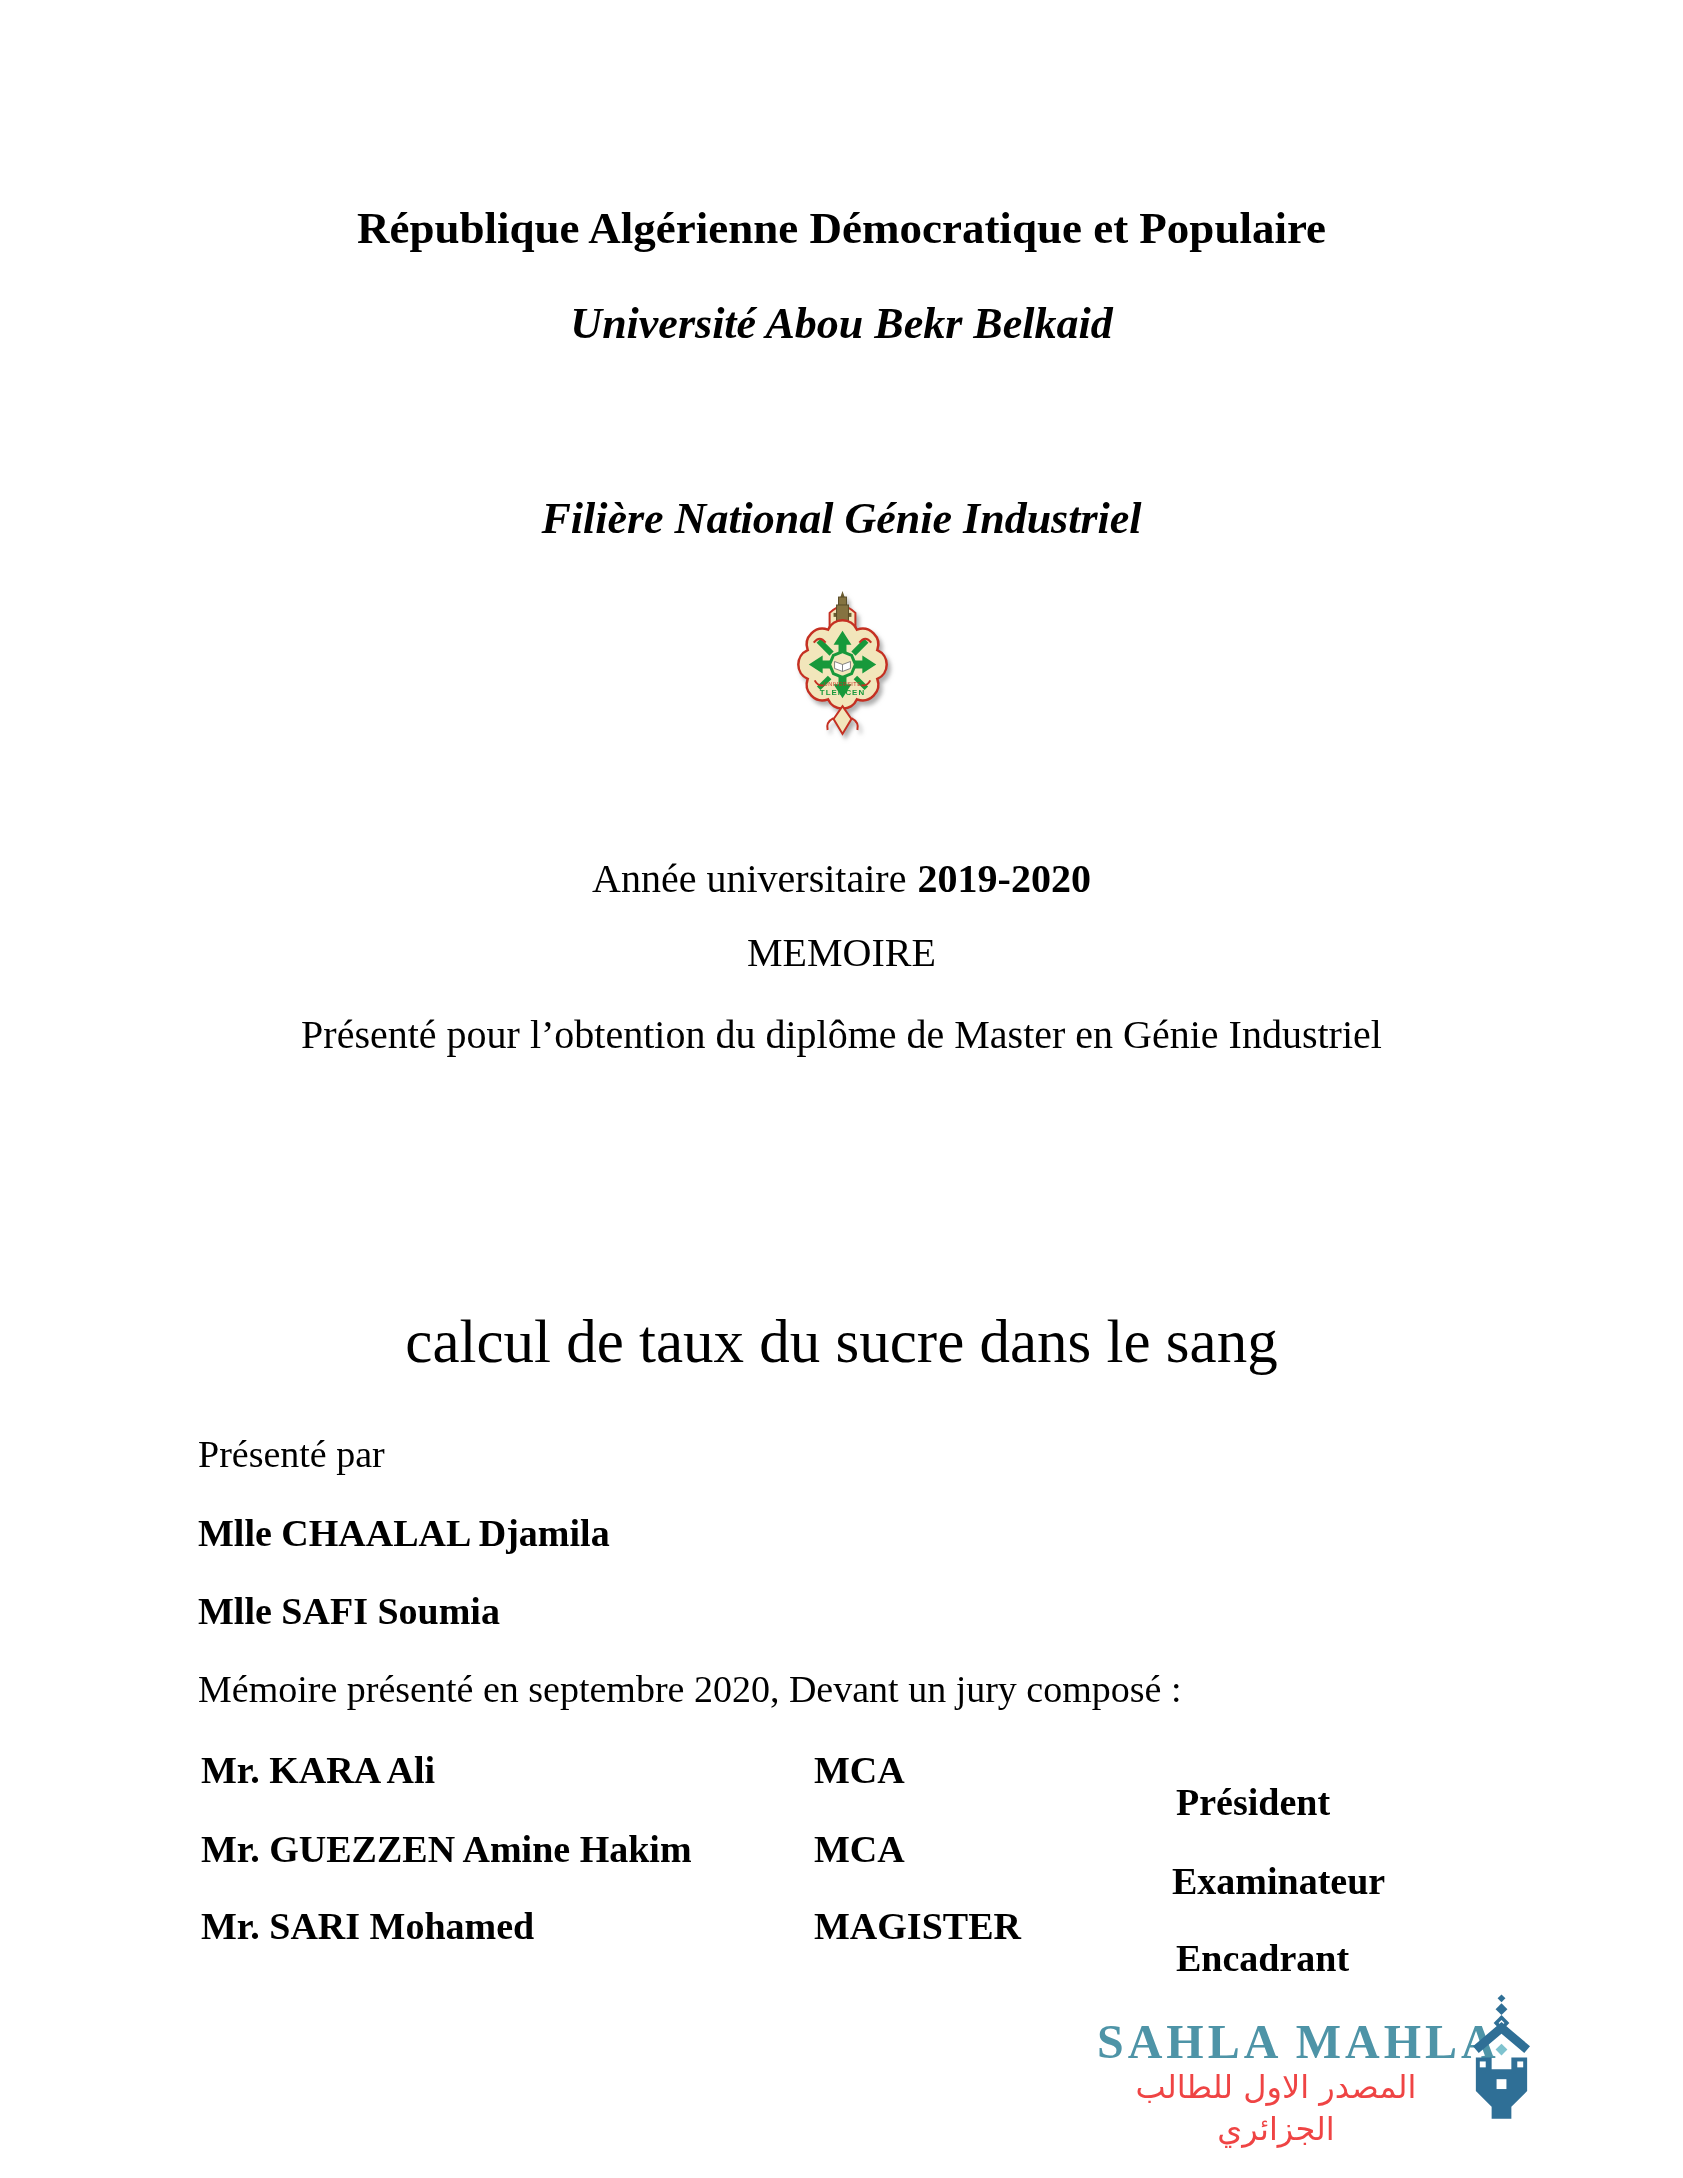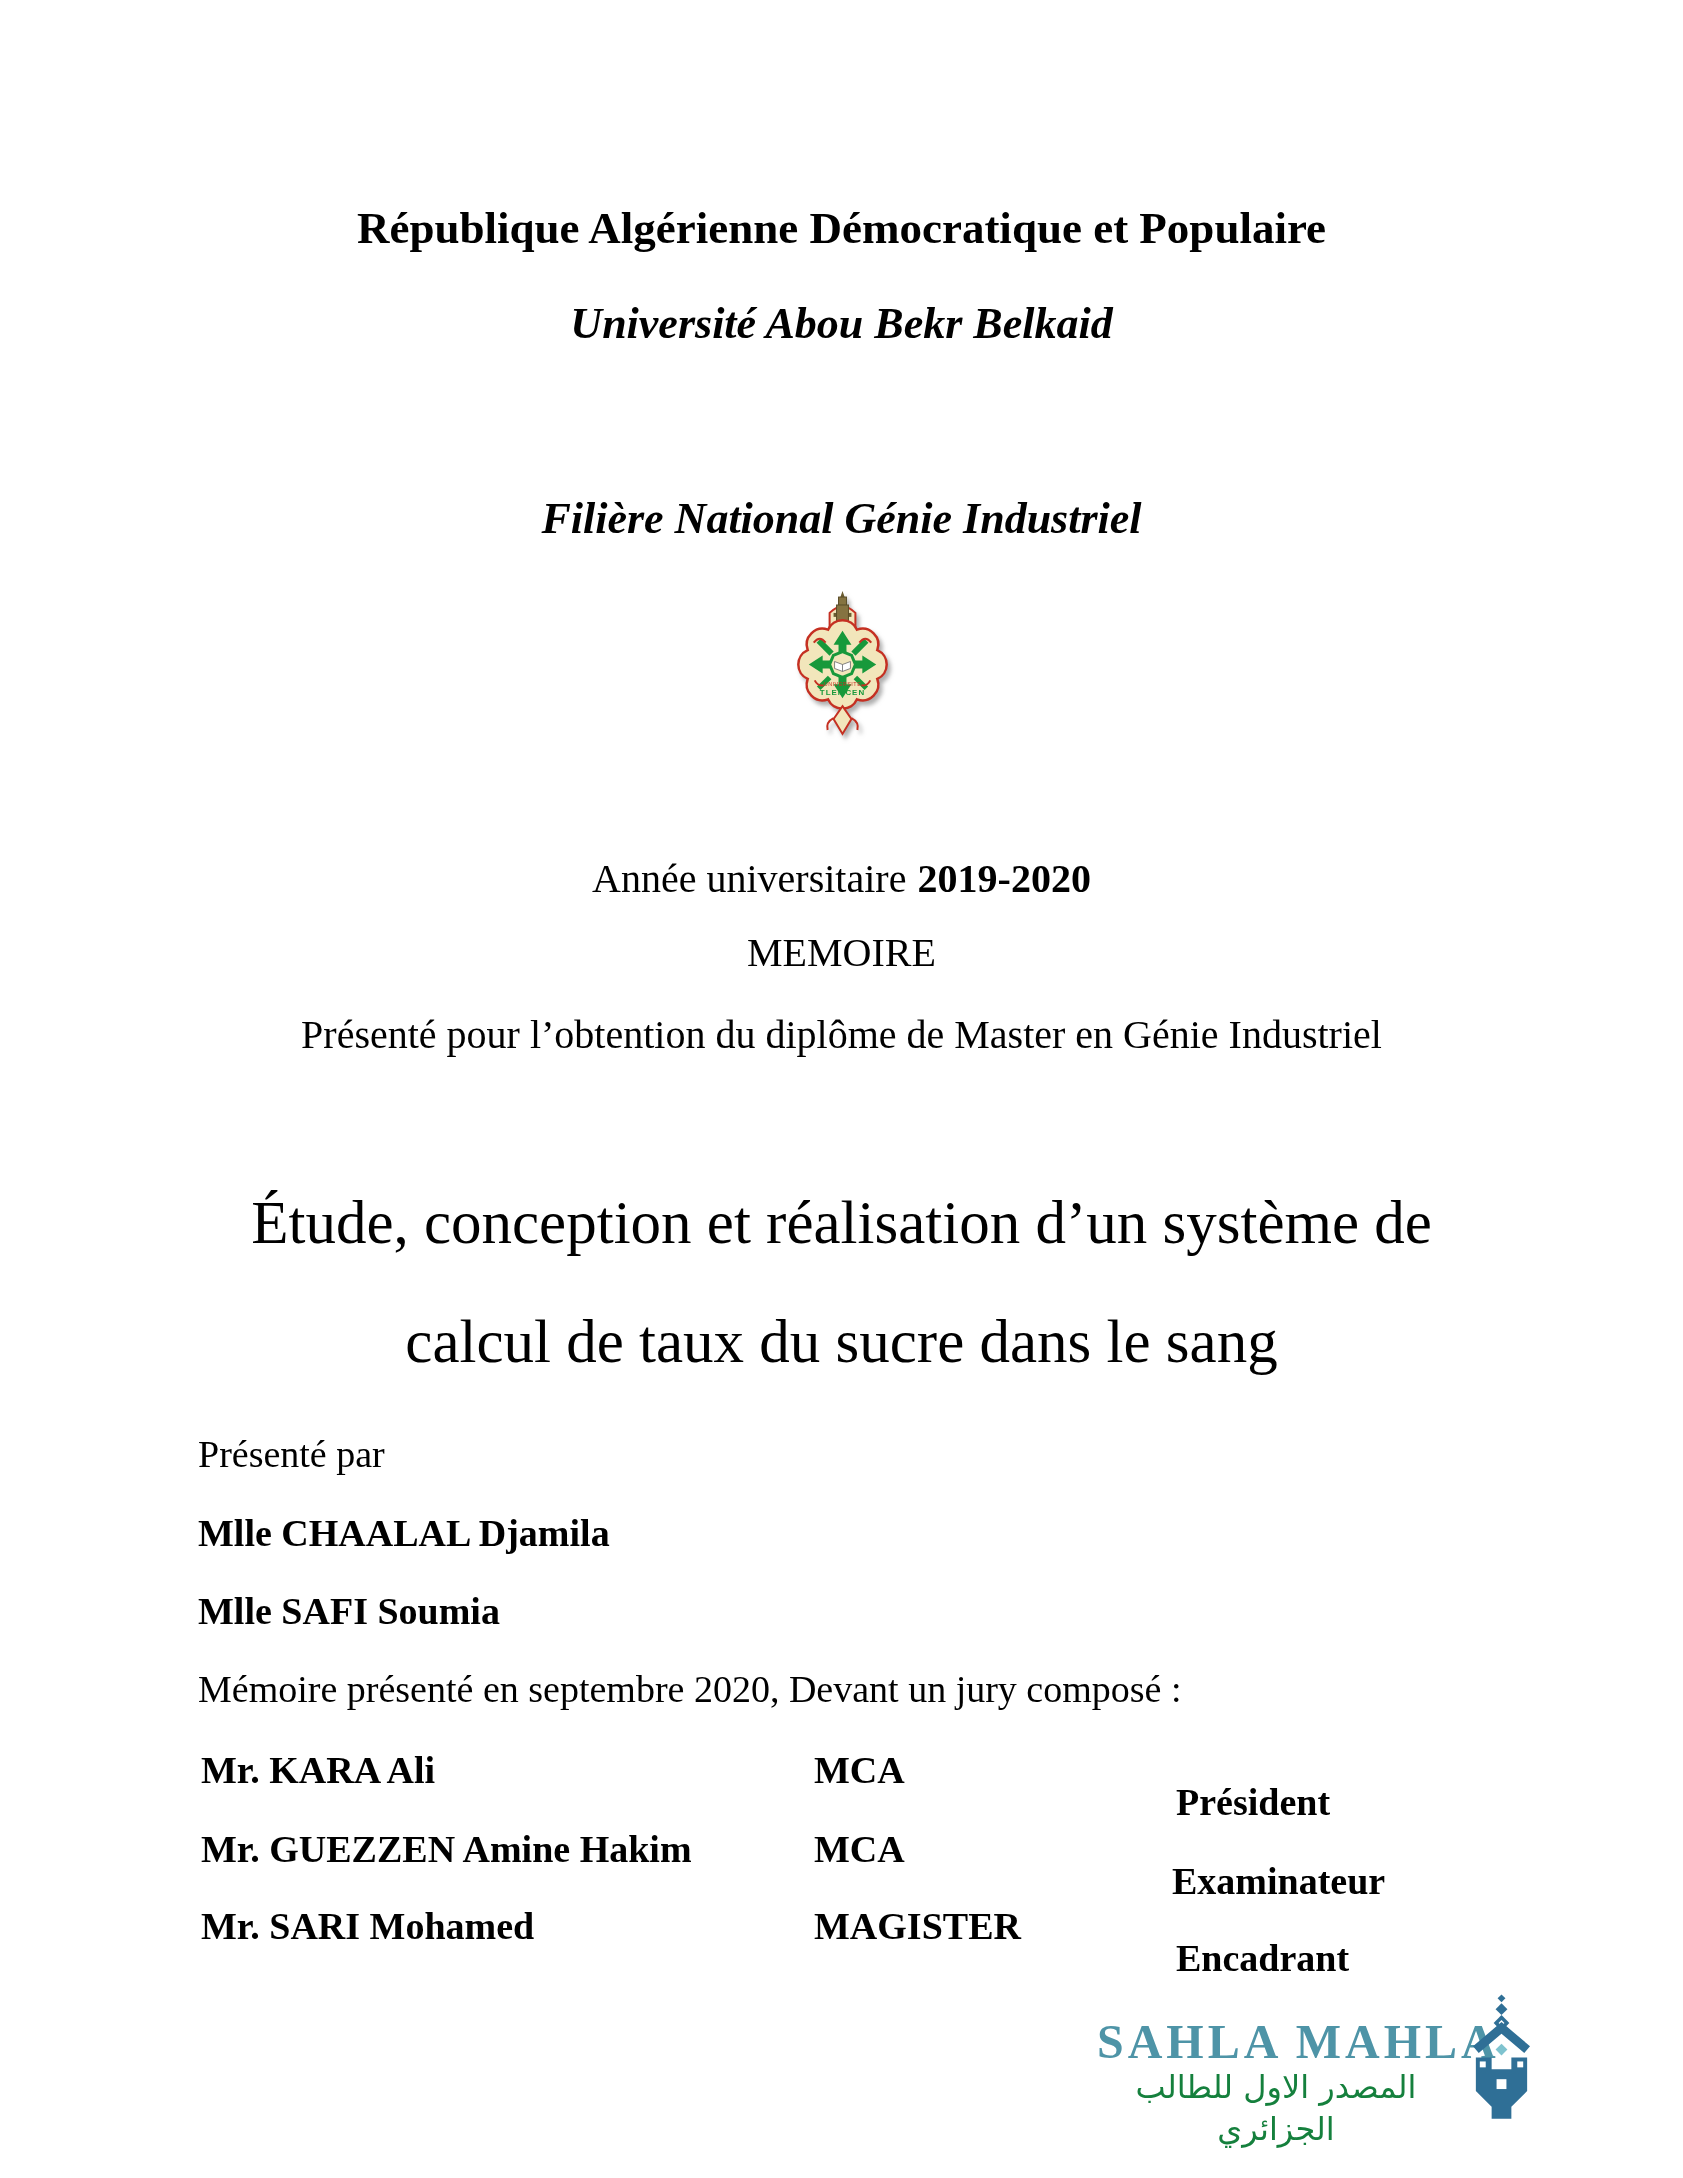--- a/index.html
+++ b/index.html
@@ -30,21 +30,21 @@
   .jc1{left:201px;}
   .jc2{left:814px;}
   .jc3{left:1176px;margin-top:32px;}
   .wm-brand{
     position:absolute;left:1097px;top:2016px;width:368px;
     font-size:48px;font-weight:bold;letter-spacing:4px;line-height:1.1;
     color:#4e94a7;text-align:left;white-space:nowrap;
   }
   .wm-tagline{
     position:absolute;left:1089px;top:2067px;width:374px;
-    font-size:32px;line-height:1.3;color:#15803d;text-align:center;
+    font-size:32px;line-height:1.3;color:#ef4444;text-align:center;
     font-family:"DejaVu Sans","DejaVu Serif",sans-serif;
   }
   .wm-emblem{position:absolute;left:1466px;top:1992px;width:71px;height:131px;}
 </style>
 </head>
 <body>
 
 <div class="page">
 
   <div class="cl b f45" style="top:201px;">République Algérienne Démocratique et Populaire</div>
@@ -91,21 +91,20 @@
     <path d="M70,128 Q78,132 76,140" fill="none" stroke="#c53022" stroke-width="2"></path>
     <path d="M61,116 L70,129 L61,144 L52,129 Z" fill="#f2e6bb" stroke="#c53022" stroke-width="2"></path>
   </svg>
 
   <div class="cl f40" style="top:855px;">
     <span>Année universitaire</span><span class="year-value">2019-2020</span>
   </div>
   <div class="cl f40" style="top:929px;">MEMOIRE</div>
   <div class="cl f40" style="top:1011px;">Présenté pour l’obtention du diplôme de Master en Génie Industriel</div>
 
-  <div class="cl f62" style="top:1186px;">Étude, conception et réalisation d’un système de</div>
   <div class="cl f62" style="top:1305px;">calcul de taux du sucre dans le sang</div>
 
   <div class="ll f38" style="left:198px;top:1432px;">Présenté par</div>
   <div class="ll b f38" style="left:198px;top:1511px;">Mlle CHAALAL Djamila</div>
   <div class="ll b f38" style="left:198px;top:1589px;">Mlle SAFI Soumia</div>
   <div class="ll f38" style="left:198px;top:1667px;">Mémoire présenté en septembre 2020, Devant un jury composé :</div>
 
   <div class="jury-row" style="top:1748px;">
     <span class="jc1">Mr. KARA Ali</span>
     <span class="jc2">MCA</span>

